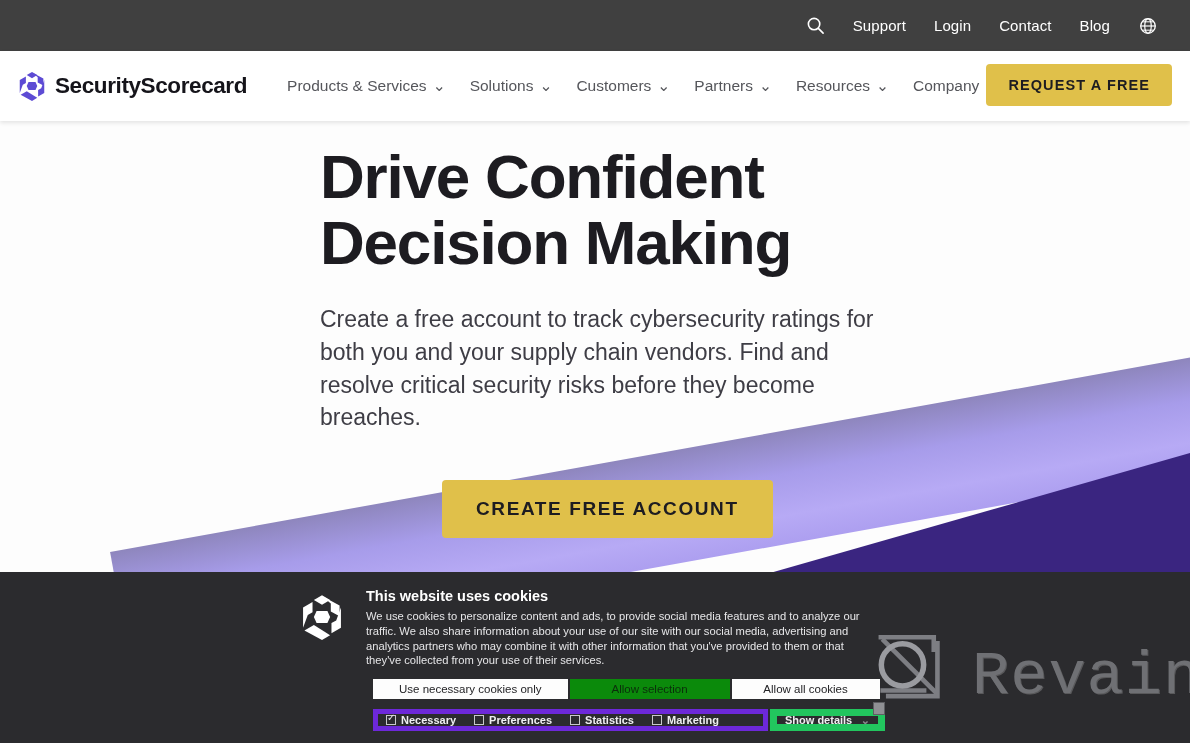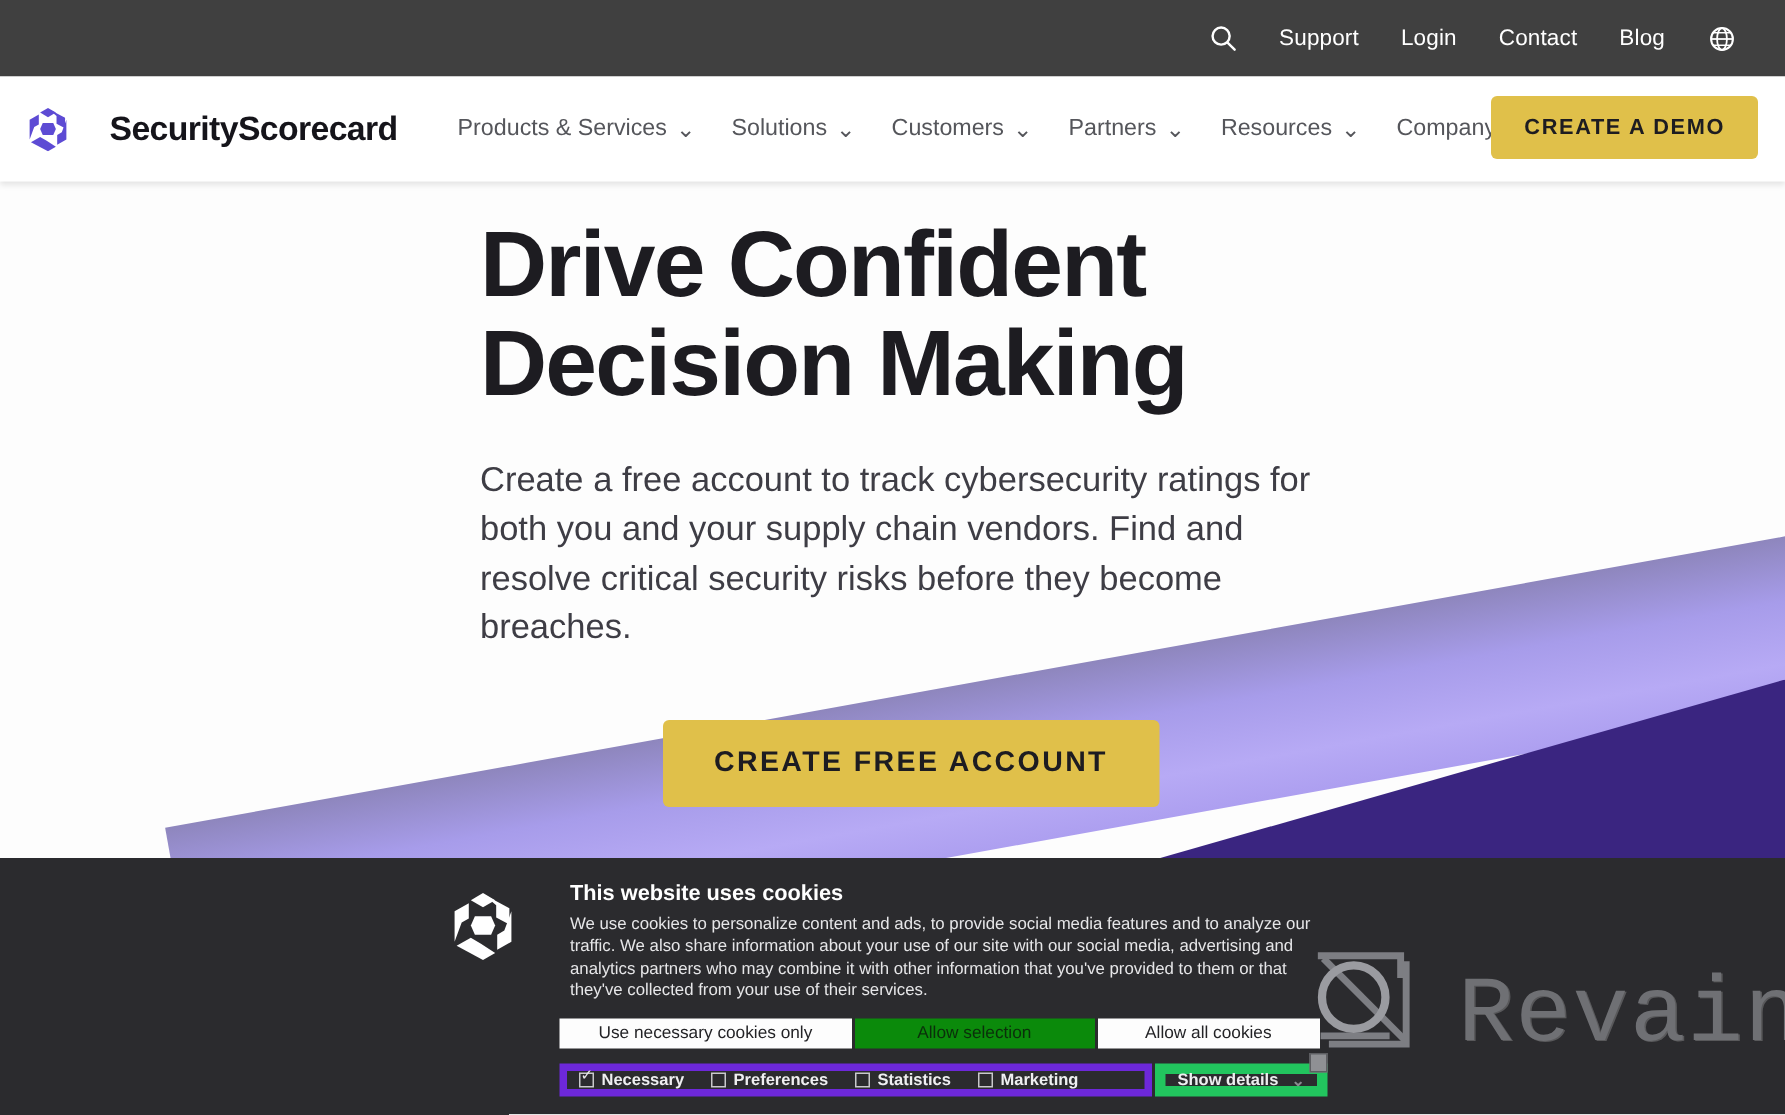--- a/index.html
+++ b/index.html
@@ -30,21 +30,21 @@
   .header {
     position: absolute; top: 51px; left: 0; width: 1190px; height: 70px;
     background: #ffffff;
     display: flex; align-items: center;
     box-shadow: 0 2px 4px rgba(0,0,0,.10);
     z-index: 5;
   }
   .brand { display: flex; align-items: center; gap: 9px; margin-left: 18px; }
   .brand-mark { width: 28px; height: 30px; display: block; }
   .brand-text {
-    font-size: 22.5px; font-weight: bold; color: #15141a; letter-spacing: -.4px; margin-left: 18px;
+    font-size: 22.5px; font-weight: bold; color: #15141a; letter-spacing: -.4px;
   }
   .mainnav { display: flex; align-items: flex-end; margin-left: 28px; gap: 0; }
   .navitem {
     display: flex; align-items: center; gap: 6px;
     color: #55565b; font-size: 15.5px; text-decoration: none;
     padding: 0 12px; white-space: nowrap;
   }
   .caret { display: inline-block; }
   .demo-btn {
     position: absolute; right: 18px; top: 13px;
@@ -91,21 +91,21 @@
   }
 
   
   .cookiebar {
     position: absolute; left: 0; top: 572px; width: 1190px; height: 171px;
     background: #2b2b2e; z-index: 20;
     font-family: "Liberation Sans", sans-serif;
   }
   .ck-top { display: flex; padding: 16px 0 0 300px; }
   .ck-logo { width: 44px; height: 46px; flex: 0 0 44px; margin-top: 6px; }
-  .ck-copy { margin-left: 36px; width: 512px; }
+  .ck-copy { margin-left: 22px; width: 512px; }
   .ck-title { color: #fff; font-size: 14.5px; font-weight: bold; margin-bottom: 5px; }
   .ck-text { color: #e6e6e8; font-size: 11.2px; line-height: 1.32; }
 
   .ck-btnrow {
     position: absolute; left: 373px; top: 679px - 572px; top: 107px;
     display: flex; gap: 2px; align-items: stretch;
   }
   .ck-btn {
     font-family: "Liberation Sans", sans-serif;
     font-size: 11.5px; border: none; cursor: pointer;
@@ -222,21 +222,21 @@
       <a class="navitem" href="#">
         <span>Resources</span>
         <span class="caret">⌄</span>
       </a>
       <a class="navitem" href="#">
         <span>Company</span>
         <span class="caret">⌄</span>
       </a>
     </nav>
 
-    <button class="demo-btn">CREATE A DEMO</button>
+    <button class="demo-btn">REQUEST A FREE</button>
   </div>
 
   <div class="hero">
     <div class="band"></div>
     <div class="corner"></div>
 
     <div class="hero-content">
       <h1 class="hero-title">
         <span>Drive Confident</span><br>
         <span>Decision Making</span>

